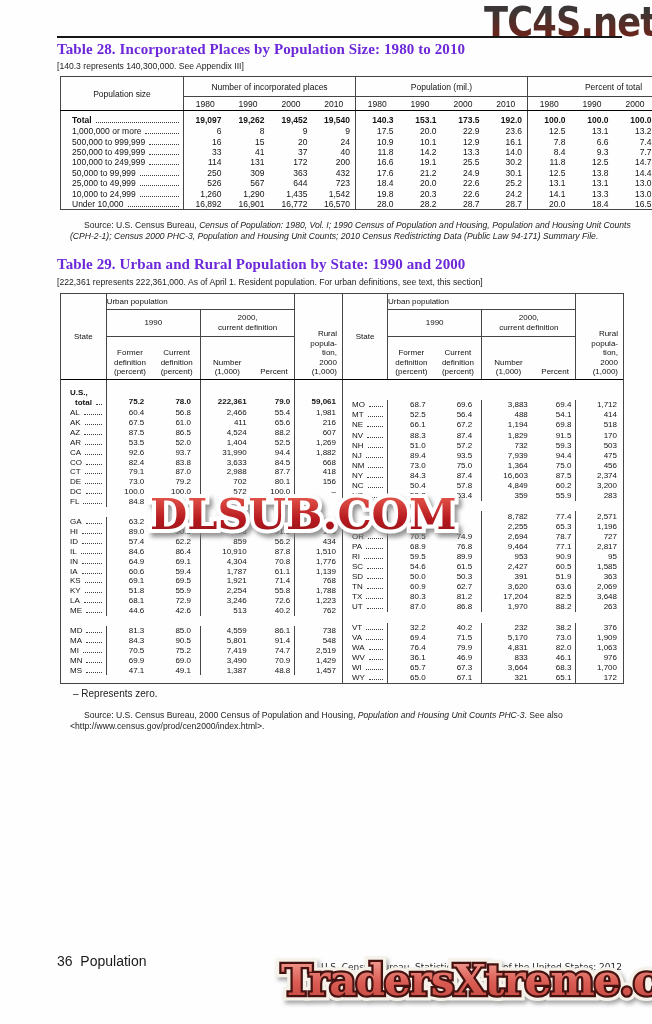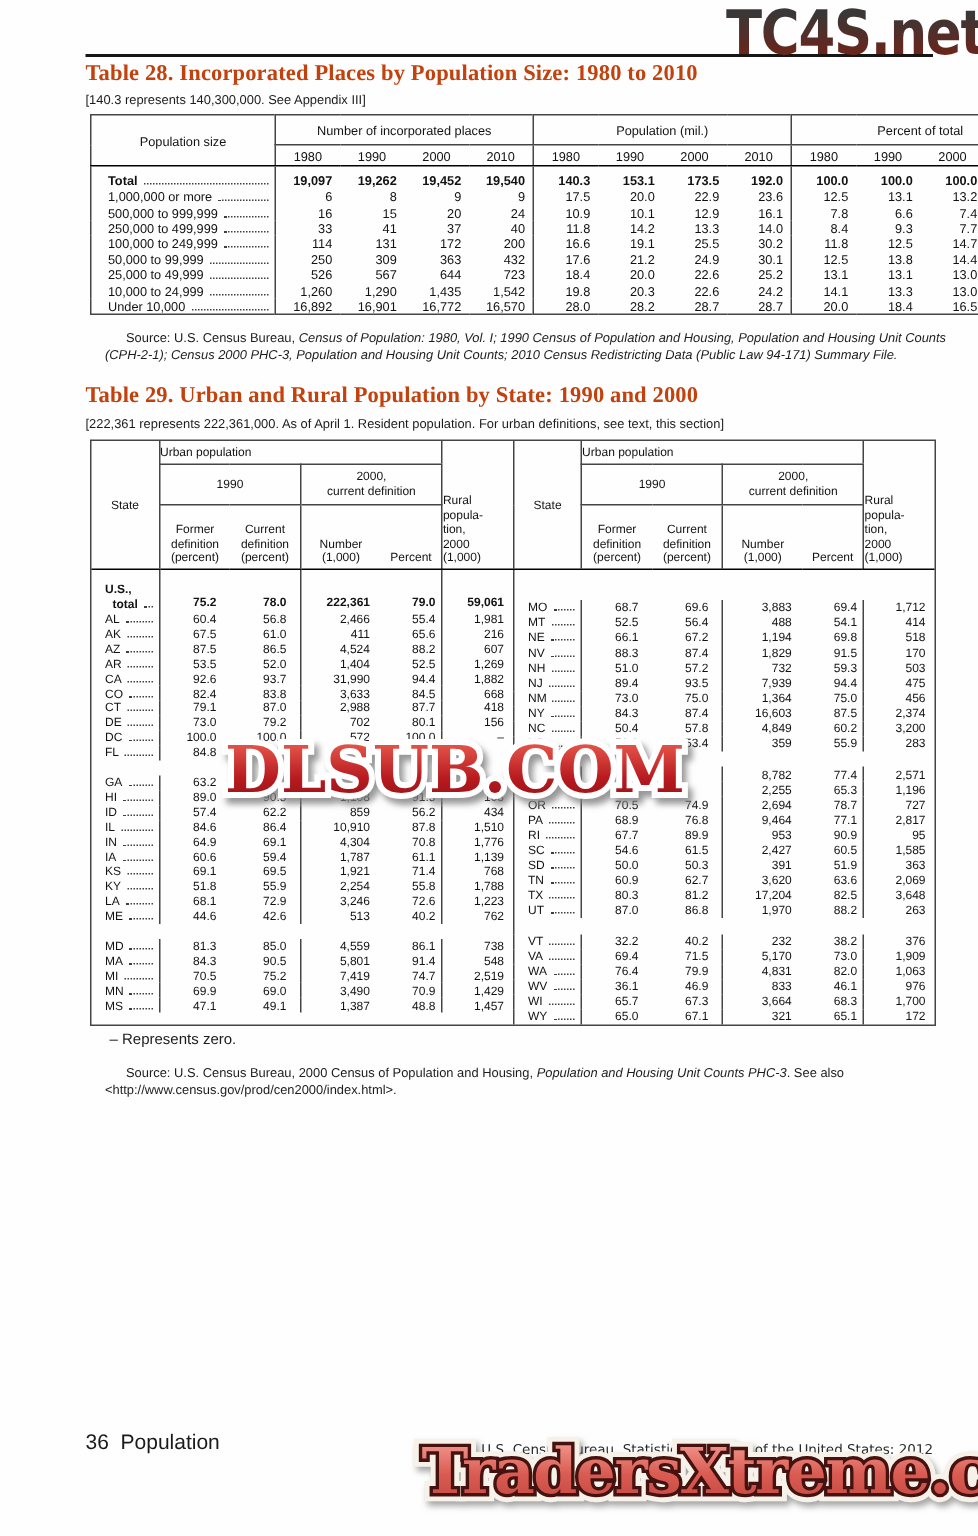--- a/index.html
+++ b/index.html
@@ -3,21 +3,21 @@
 <meta charset="utf-8">
 <style>
   html,body{margin:0;padding:0;}
   body{width:652px;height:1024px;position:relative;background:#fefefe;overflow:hidden;
        font-family:"Liberation Sans",sans-serif;color:#161616;}
   .abs{position:absolute;}
 
   
   .rule{left:57px;top:36px;width:565px;height:2.4px;background:#161616;}
   .ttl{left:57px;font-family:"Liberation Serif",serif;font-weight:bold;font-size:15px;
-       letter-spacing:.1px;white-space:nowrap;color:#c2410c;}
+       letter-spacing:.1px;white-space:nowrap;color:#6d28d9;}
   .note{left:57px;font-size:8.6px;color:#1c1c1c;}
   .src{left:57px;width:566px;font-size:8.6px;line-height:10.6px;text-indent:14px;color:#1c1c1c;margin:13px;}
   .fnote{left:57px;font-size:10px;text-indent:14px;margin:2px;color:#1c1c1c;}
 
   
   .t28{left:60px;top:76px;border-collapse:collapse;table-layout:fixed;width:640px;
        font-size:8.5px;line-height:10px;color:#121212;}
   .t28 th,.t28 td{padding:0;font-weight:normal;}
   .t28{border:1px solid #454545;}
   .t28 th.grp{height:19px;text-align:center;border-bottom:.8px solid #454545;}
@@ -34,21 +34,21 @@
   .t29wrap{left:60px;top:293px;display:flex;border:1px solid #454545;}
   table.t29{border-collapse:collapse;table-layout:fixed;width:281px;font-size:8px;
             line-height:9.6px;color:#121212;}
   table.t29.right{border-left:1px solid #454545;}
   .t29 th,.t29 td{padding:0;font-weight:normal;}
   .t29 th{white-space:pre-line;}
   .t29 th.urban{height:15px;text-align:left;border-bottom:.8px solid #454545;}
   .t29 th.y90,.t29 th.y00{height:26px;text-align:center;vertical-align:middle;border-bottom:.8px solid #454545;}
   .t29 th.colhdr{height:40px;vertical-align:bottom;text-align:center;border-bottom:1.6px solid #000;padding-bottom:2px;}
   .t29 th.stateh{border-bottom:1.6px solid #000;vertical-align:middle;text-align:center;}
-  .t29 th.ruralh{border-bottom:1.6px solid #000;vertical-align:bottom;text-align:left;padding:0 5px 2px 0;}
+  .t29 th.ruralh{border-bottom:1.6px solid #000;vertical-align:bottom;text-align:right;padding:0 5px 2px 0;}
   .t29 .gl{border-left:.9px solid #454545;}
   .t29 td.v{text-align:right;}
   .t29 td.v0,.t29 td.v1{padding-right:9px;}
   .t29 td.v2{padding-right:7px;}
   .t29 td.v3{padding-right:4px;}
   .t29 td.v4{padding-right:6px;}
   .t29 tbody tr{height:9.9px;}
   .t29 tr.gap{height:10px;}
   .t29 tr.spacer{height:20px;}
   .t29 tr.pad{height:8px;}
@@ -901,21 +901,21 @@
           <td class="v v3">77.1</td>
           <td class="v v4 gl">2,817</td>
         </tr>
         <tr>
           <td class="statecell">
             <div class="flex">
               <span>RI</span>
               <span class="leader"></span>
             </div>
           </td>
-          <td class="v v0 gl">67.7</td>
+          <td class="v v0 gl">59.5</td>
           <td class="v v1">89.9</td>
           <td class="v v2 gl">953</td>
           <td class="v v3">90.9</td>
           <td class="v v4 gl">95</td>
         </tr>
         <tr>
           <td class="statecell">
             <div class="flex">
               <span>SC</span>
               <span class="leader"></span>

